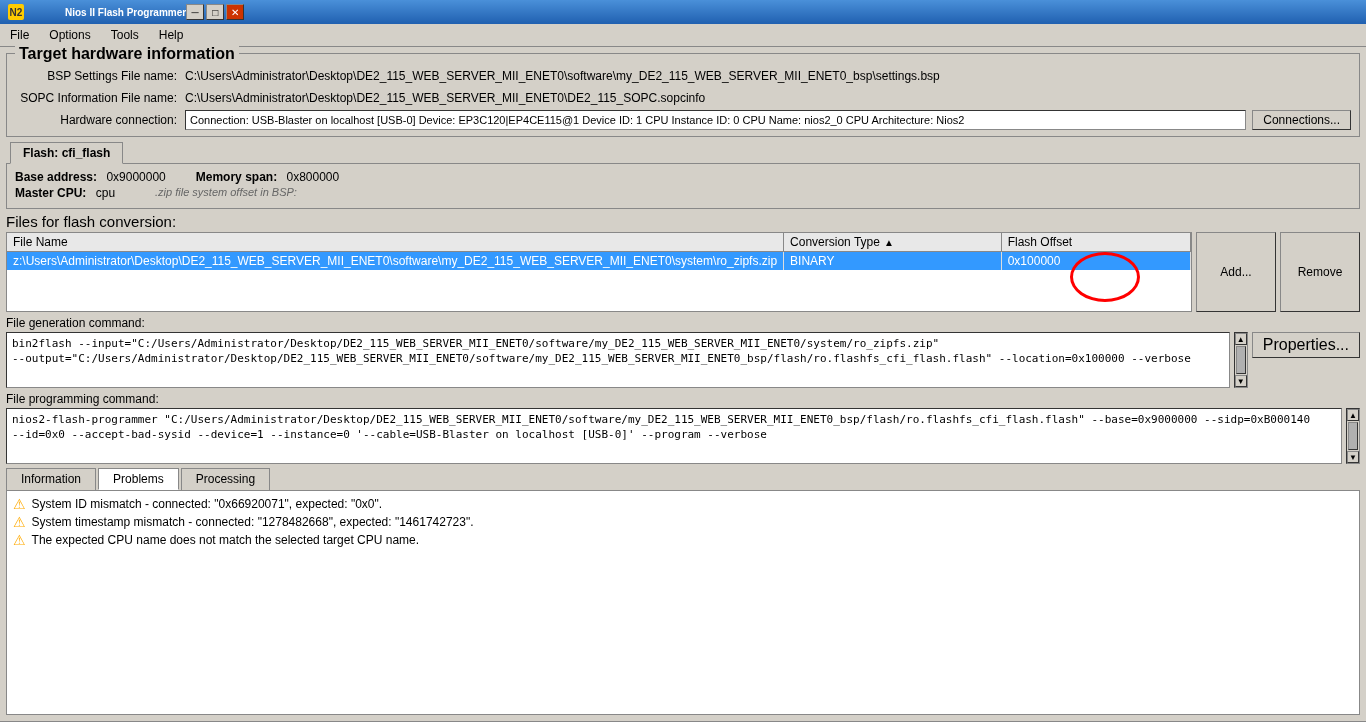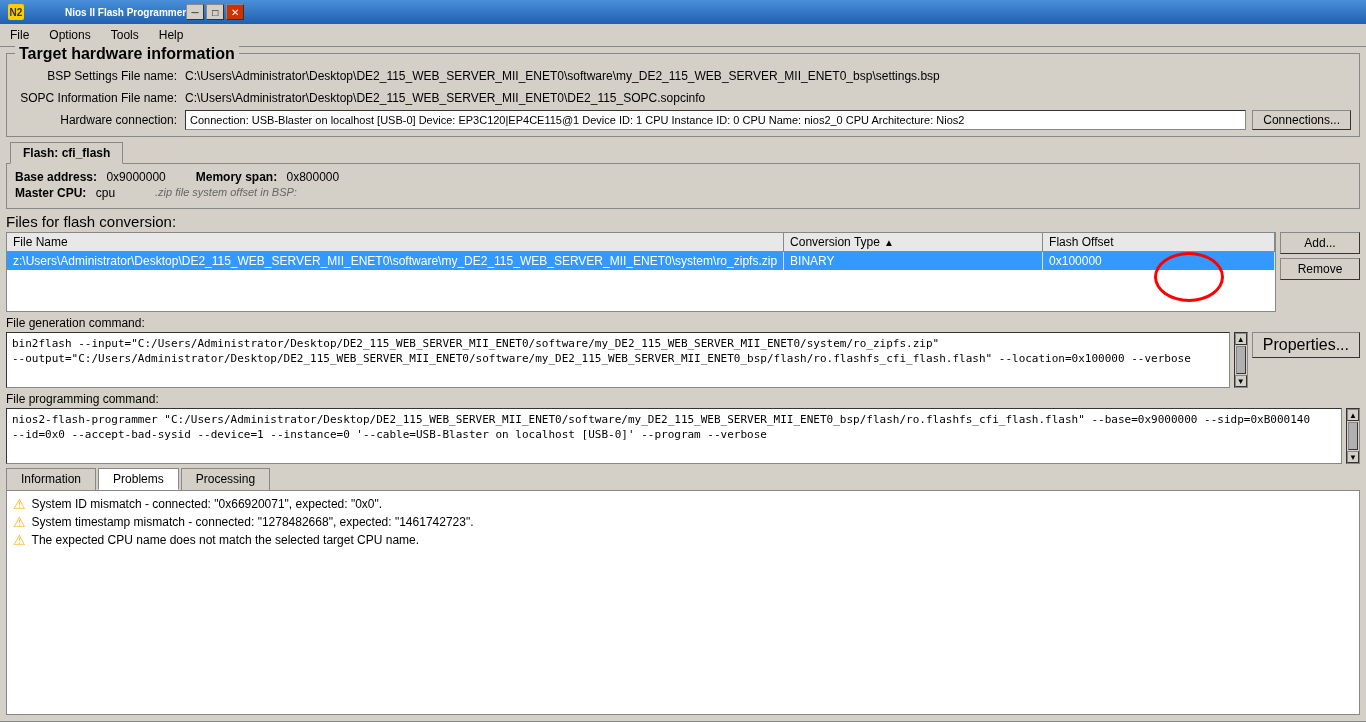--- a/index.html
+++ b/index.html
@@ -202,21 +202,21 @@
       background: #3399ff;
       color: white;
     }
     .files-table tbody td {
       padding: 2px 6px;
       border-right: 1px solid #ddd;
     }
     .sort-arrow { font-size: 10px; margin-left: 4px; }
     .add-remove-btns {
       display: flex;
-      flex-direction: column;
+      flex-direction: row;
       gap: 4px;
       justify-content: flex-start;
       padding-left: 4px;
     }
     .action-btn {
       padding: 3px 12px;
       background: #d4d0c8;
       border: 1px outset #888;
       font-size: 12px;
       cursor: pointer;

